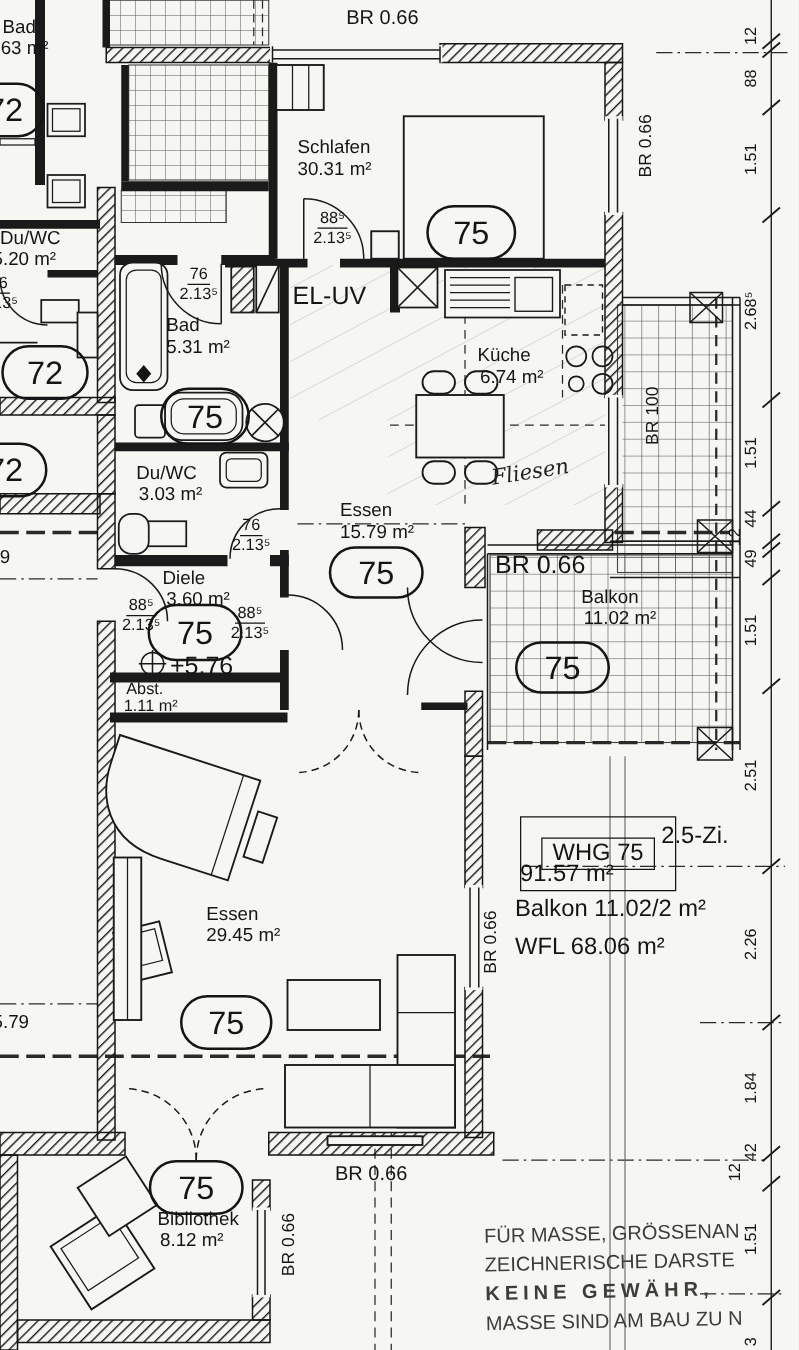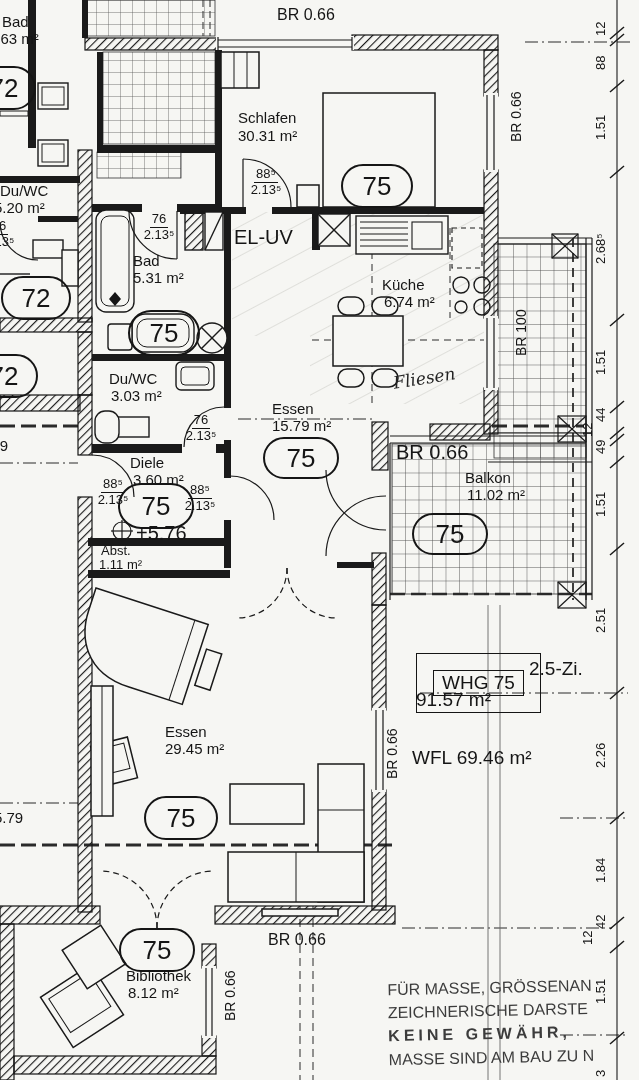--- a/index.html
+++ b/index.html
@@ -372,21 +372,22 @@
 <div class="lbl" style="left:165px;top:724px">Essen</div>
 <div class="lbl" style="left:165px;top:741px">29.45 m²</div>
 <div class="vlbl" style="left:400px;top:763px">BR 0.66</div>
 <div class="oval" style="left:144px;top:796px;width:70px;height:40px">75</div>
 
 <div class="whgbox" style="left:416px;top:653px">
   <div class="inner">WHG 75</div>
 </div>
 <div class="lbl s19" style="left:529px;top:658px">2.5-Zi.</div>
 <div class="lbl s19" style="left:416px;top:689px">91.57 m²</div>
-<div class="lbl s19" style="left:412px;top:747px">WFL 69.46 m²</div>
+<div class="lbl s19" style="left:412px;top:717px">Balkon 11.02/2 m²</div>
+<div class="lbl s19" style="left:412px;top:747px">WFL 68.06 m²</div>
 
 <div class="oval" style="left:119px;top:928px;width:72px;height:40px">75</div>
 <div class="lbl" style="left:126px;top:968px">Bibliothek</div>
 <div class="lbl" style="left:128px;top:985px">8.12 m²</div>
 <div class="lbl s16" style="left:268px;top:931px">BR 0.66</div>
 <div class="vlbl" style="left:238px;top:1005px">BR 0.66</div>
 
 <div class="stamp" style="left:388px;top:976px">
   <div>FÜR MASSE, GRÖSSENAN</div>
   <div>ZEICHNERISCHE DARSTE</div>

